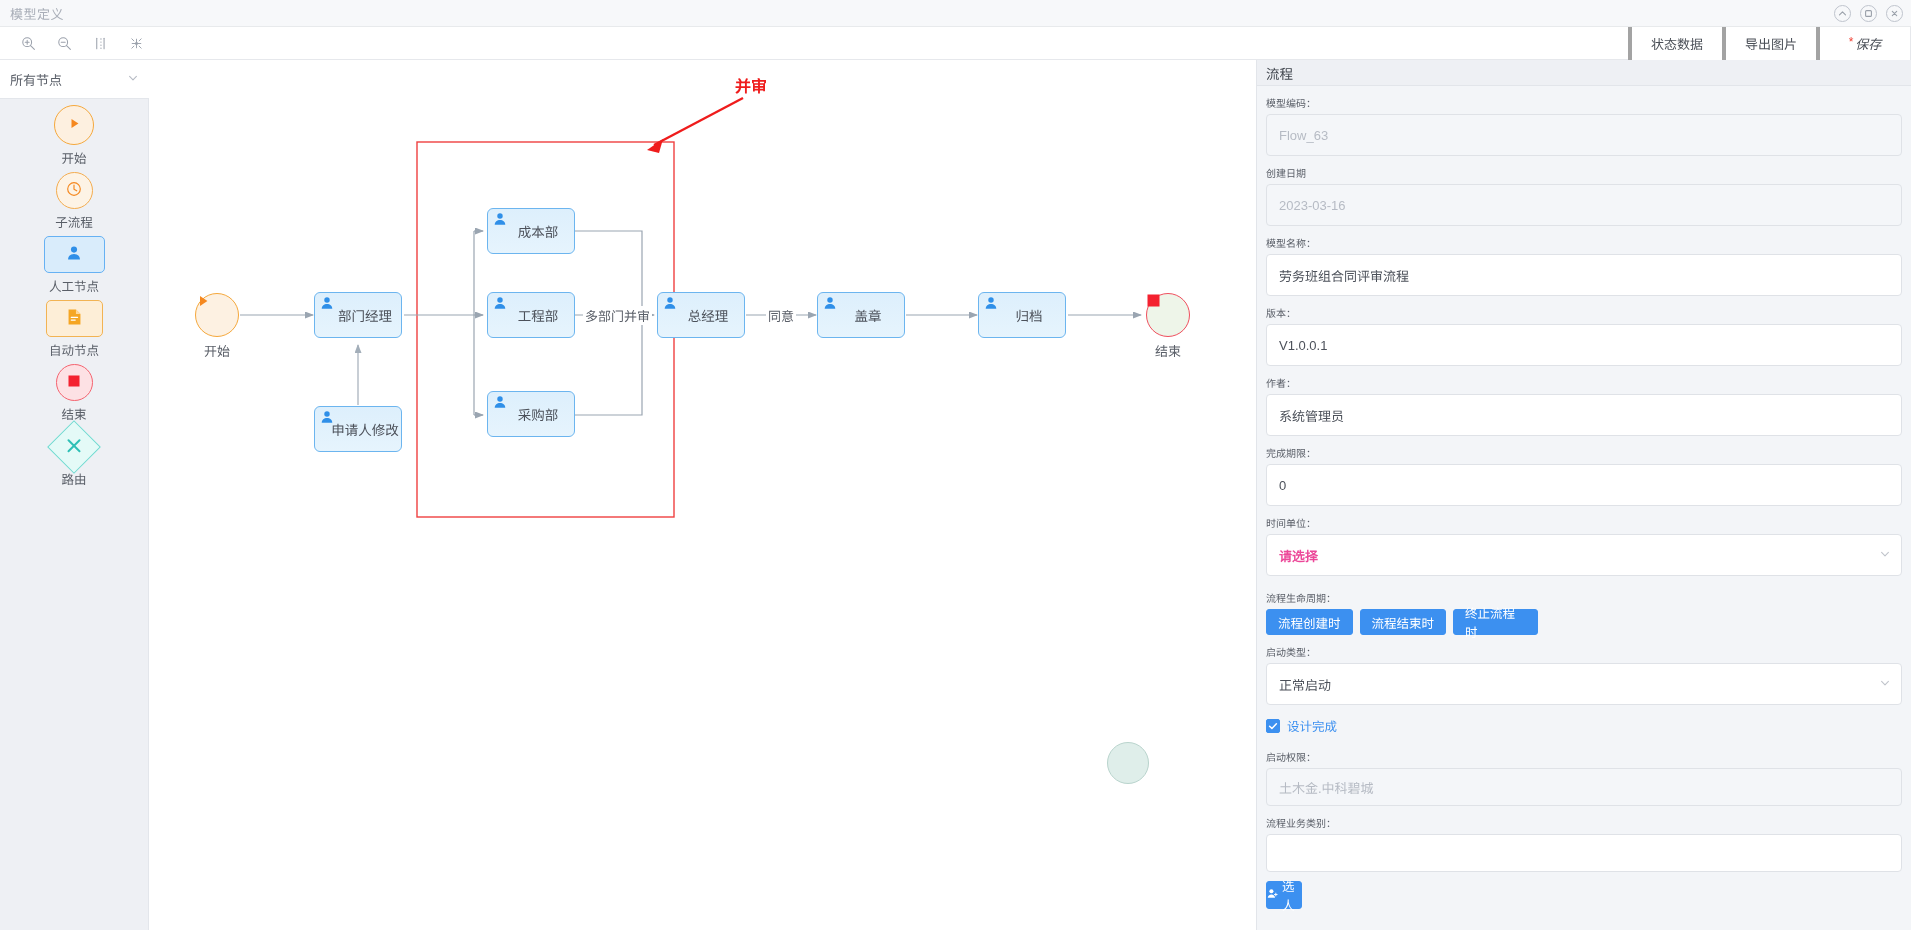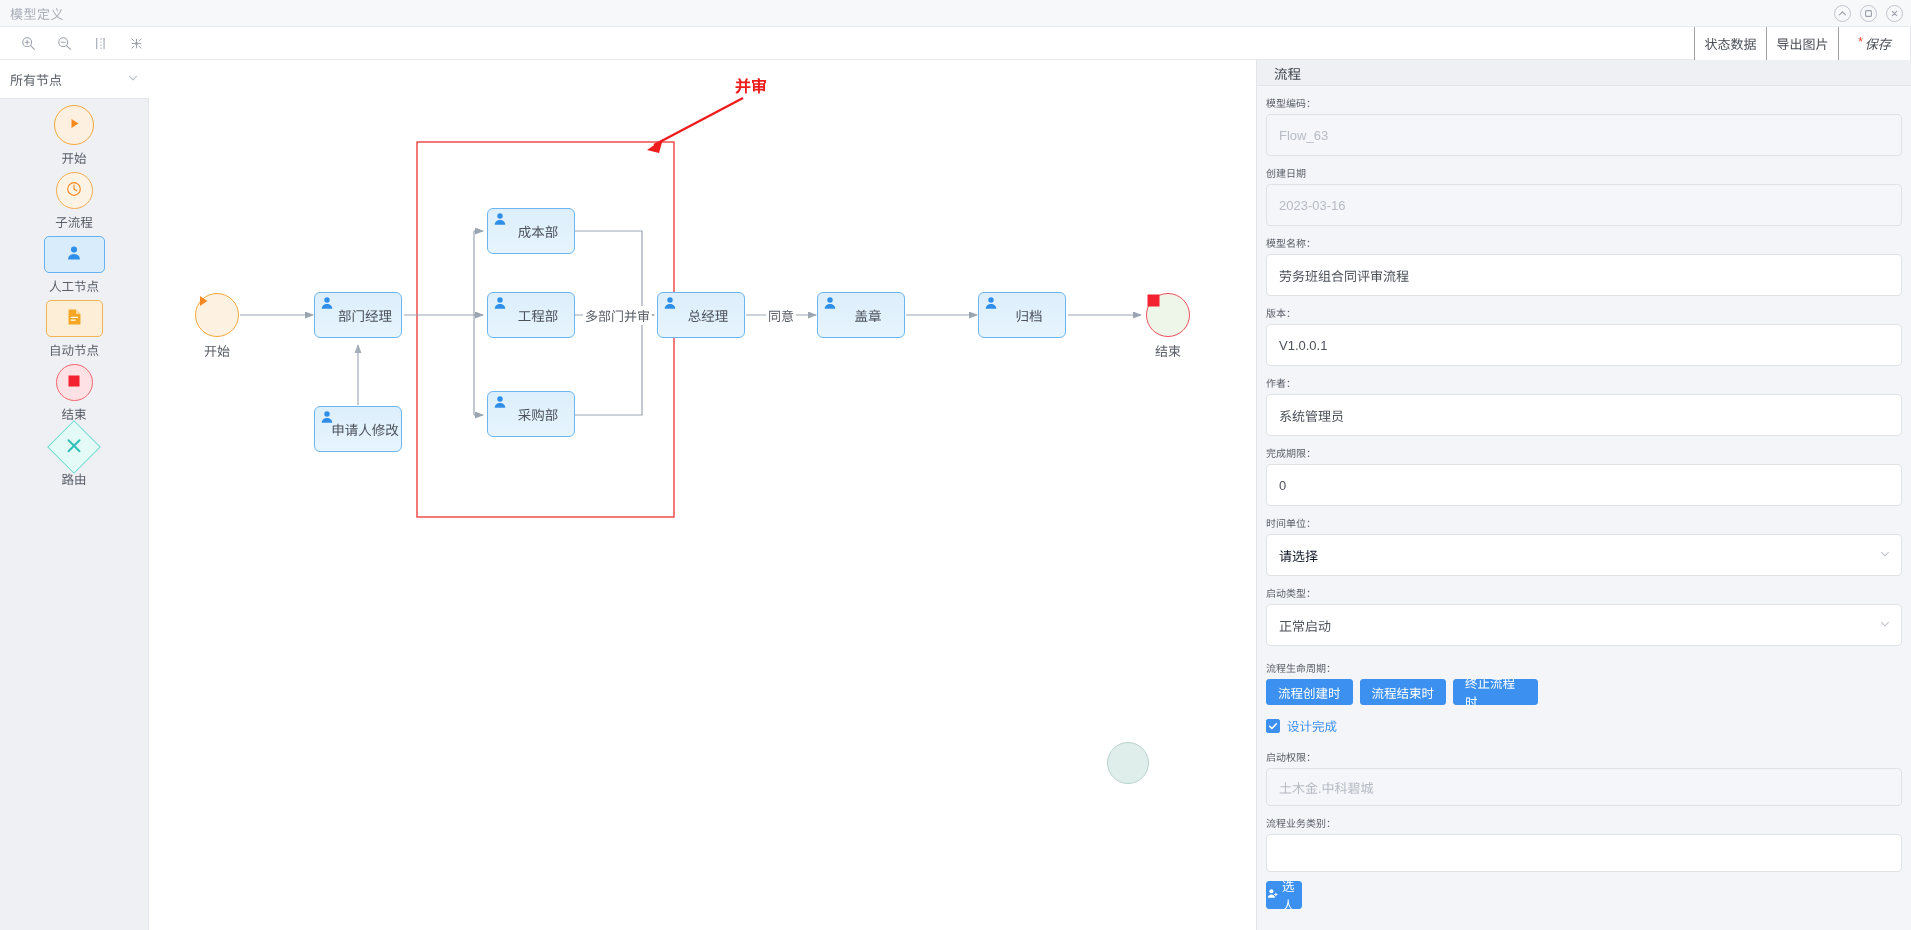--- a/index.html
+++ b/index.html
@@ -62,22 +62,22 @@
     display: flex; align-items: center; justify-content: center;
     color: #9aa0ab; cursor: pointer;
   }
   .tool-icon svg { display: block; }
 
   .toolbar-actions {
     position: absolute; right: 0; top: 0;
     height: 33px; display: flex; align-items: stretch;
   }
   .tb-btn {
-    width: 73px;
-    border-left: 1px solid #a3a3a3;
+    width: 95px;
+    border-left: 4px solid #a3a3a3;
     border-right: 1px solid #e6e8ec;
     margin-left: -1px;
     background: #fff;
     display: flex; align-items: center; justify-content: center;
     font-size: 13px; color: #4a4f57;
     cursor: pointer;
     border-top: none; border-bottom: none;
   }
   .tb-btn.save { font-style: italic; }
   .req-star { color: #f04134; margin-right: 2px; font-style: normal; font-size: 12px; position: relative; top: -2px;}
@@ -216,21 +216,21 @@
   .props {
     position: absolute; left: 1256px; top: 60px;
     width: 655px; height: 870px;
     background: #f3f5f8;
     border-left: 1px solid #e2e5ea;
     overflow: hidden;
   }
   .props-header {
     height: 26px;
     display: flex; align-items: center;
-    padding-left: 17px;
+    padding-left: 9px;
     font-size: 13.5px; color: #3f444c;
     background: #eef0f4;
     border-bottom: 1px solid #e2e5ea;
   }
   .props-body { padding: 9px 9px 0 9px; }
   .field { margin-bottom: 9px; }
   .field-label {
     font-size: 10px; color: #585d66;
     margin-bottom: 4px; display: block;
   }
@@ -252,21 +252,21 @@
     height: 38px; align-items: flex-start; padding-top: 9px;
   }
   .field-select {
     position: relative;
   }
   .field-select .chev {
     position: absolute; right: 11px; top: 50%;
     transform: translateY(-50%);
     color: #c0c4cb;
   }
-  .field-select .placeholder { color: #0f172a; }
+  .field-select .placeholder { color: #ec4899; font-weight: bold; }
 
   .lifecycle-btns { display: flex; flex-wrap: wrap; gap: 7px; margin-top: 1px; }
   .lc-btn {
     height: 26px;
     padding: 0 11px;
     background: #3c90f0;
     border: 1px solid #3c90f0;
     border-radius: 3px;
     color: #fff; font-size: 12.5px;
     display: flex; align-items: center; justify-content: center;
@@ -653,39 +653,39 @@
         <div class="field-input">
           <span class="placeholder">请选择</span>
         </div>
         <span class="chev" style="top:calc(50% + 9px);">
           <svg width="12" height="12" viewBox="0 0 12 12">
               <path d="M2.6 4.4L6 7.8L9.4 4.4" stroke="#c0c4cb" stroke-width="1.1" fill="none" stroke-linecap="round" stroke-linejoin="round"></path>
             </svg>
         </span>
       </div>
 
-      <div class="field field-select">
-        <span class="field-label">启动类型：</span>
-        <div class="field-input">正常启动</div>
-        <span class="chev" style="top:calc(50% + 9px);">
-          <svg width="12" height="12" viewBox="0 0 12 12">
-              <path d="M2.6 4.4L6 7.8L9.4 4.4" stroke="#c0c4cb" stroke-width="1.1" fill="none" stroke-linecap="round" stroke-linejoin="round"></path>
-            </svg>
-        </span>
-      </div>
-
       <div class="field" style="margin-top:14px;">
         <span class="field-label">流程生命周期：</span>
         <div class="lifecycle-btns">
           <div class="lc-btn">流程创建时</div>
           <div class="lc-btn">流程结束时</div>
           <div class="lc-btn" style="flex-basis:100%; max-width:85px;">终止流程时</div>
         </div>
       </div>
 
+      <div class="field field-select">
+        <span class="field-label">启动类型：</span>
+        <div class="field-input">正常启动</div>
+        <span class="chev" style="top:calc(50% + 9px);">
+          <svg width="12" height="12" viewBox="0 0 12 12">
+              <path d="M2.6 4.4L6 7.8L9.4 4.4" stroke="#c0c4cb" stroke-width="1.1" fill="none" stroke-linecap="round" stroke-linejoin="round"></path>
+            </svg>
+        </span>
+      </div>
+
       <div class="checkrow">
         <span class="cb">
           <svg width="10" height="10" viewBox="0 0 10 10">
               <path d="M1.6 5.2L3.9 7.4L8.4 2.7" stroke="#fff" stroke-width="1.5" fill="none" stroke-linecap="round" stroke-linejoin="round"></path>
             </svg>
         </span>
         <span class="cb-label">设计完成</span>
       </div>
 
       <div class="field" style="margin-top:14px;">

